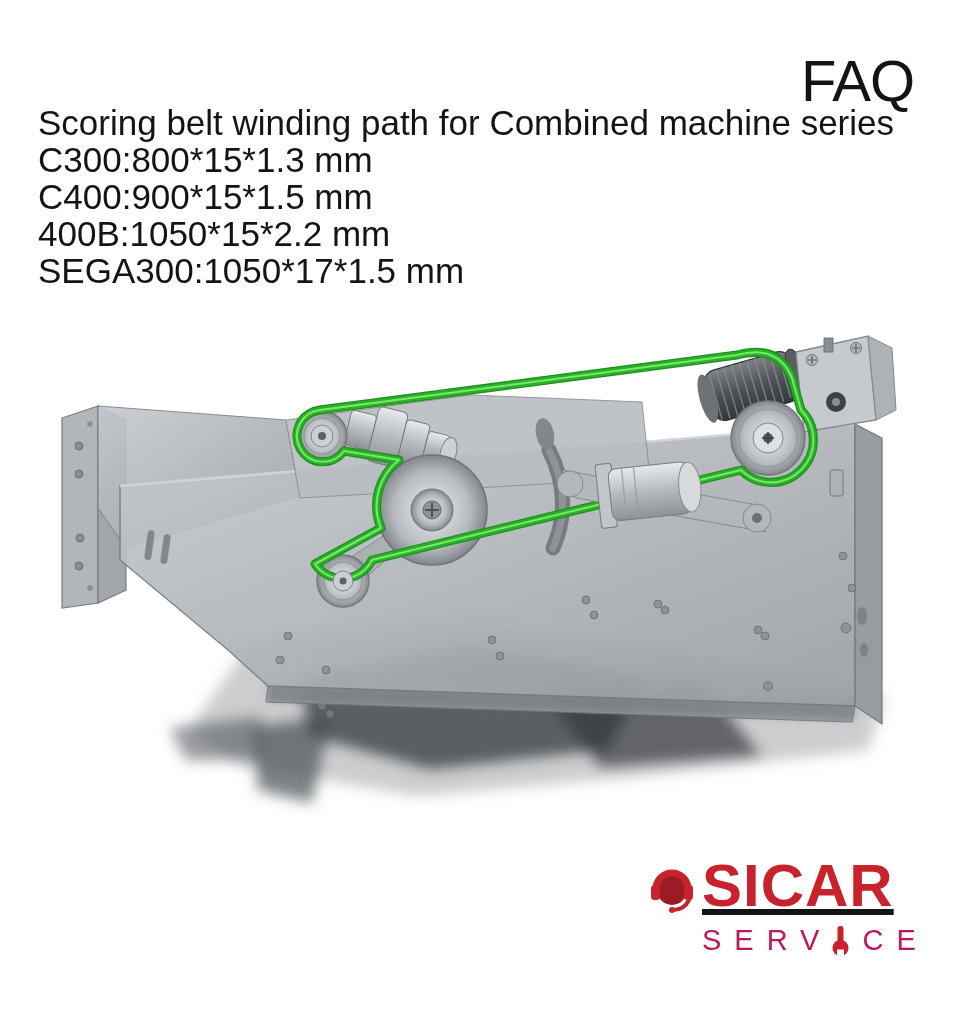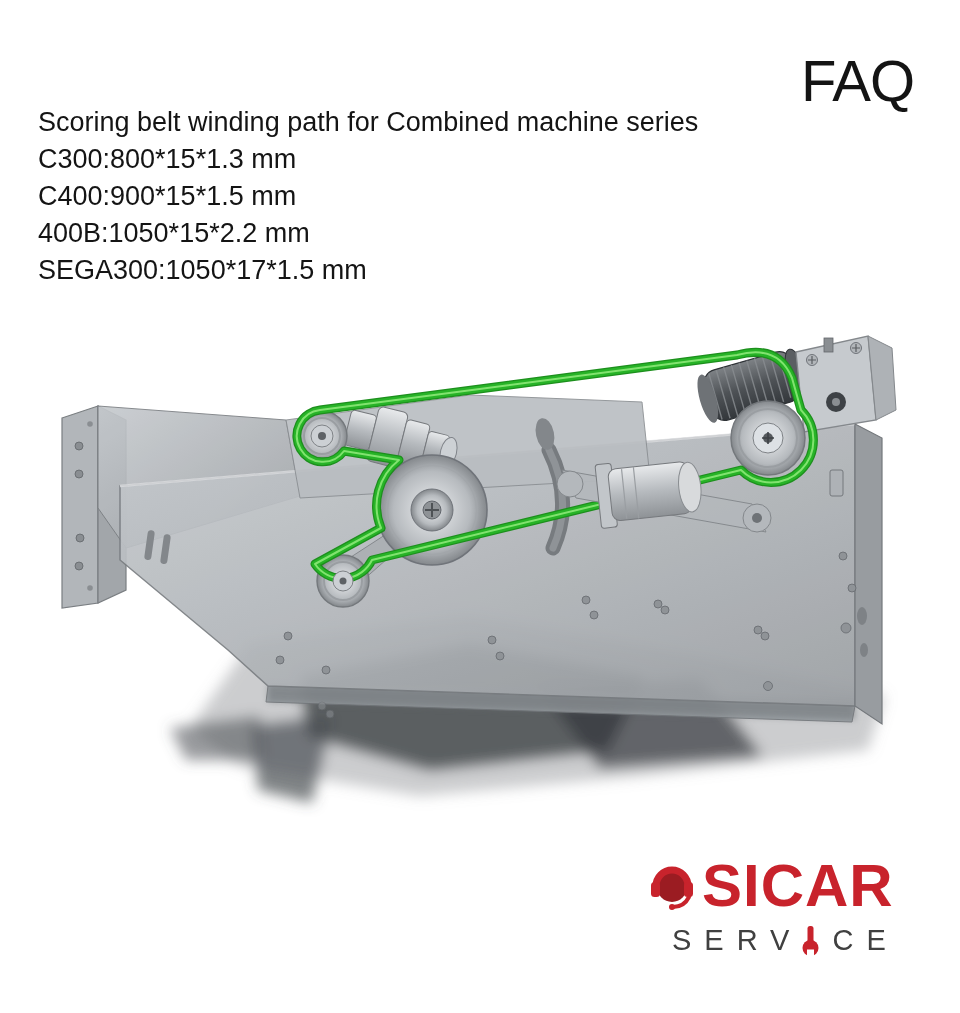--- a/index.html
+++ b/index.html
@@ -6,32 +6,32 @@
   .page{
     position:relative;width:960px;height:1013px;background:#ffffff;
     font-family:"Liberation Sans", sans-serif;overflow:hidden;color:#141414;
   }
   .faq-label{
     position:absolute;top:52px;right:46px;
     font-size:58px;line-height:1;font-weight:400;color:#141414;letter-spacing:-1px;
   }
   .intro{
     position:absolute;left:38px;top:104px;
-    font-size:27px;line-height:37px;color:#141414;
+    font-size:35px;line-height:37px;color:#141414;
   }
   .diagram{position:absolute;left:0;top:298px;}
   .logo{position:absolute;left:648px;top:856px;width:270px;}
-  .logo-row{display:flex;align-items:flex-start;}
+  .logo-row{display:flex;align-items:center;text-decoration:underline;}
   .logo-icon{margin-right:6px;flex:0 0 auto;}
   .brand{
     font-size:60px;font-weight:bold;line-height:1;color:#c8232c;letter-spacing:1px;
   }
   .logo-sub{
-    margin-top:8px;margin-left:24px;display:flex;align-items:center;
-    font-size:29px;letter-spacing:13px;color:#404040;font-weight:400;
+    margin-top:8px;margin-left:54px;display:flex;align-items:center;
+    font-size:29px;letter-spacing:13px;color:#be185d;font-weight:400;
   }
   .wrench{margin-right:13px;margin-top:1px;flex:0 0 auto;}
 </style>
 </head>
 <body>
 
 <div class="page">
 
   <div class="faq-label">FAQ</div>
 

